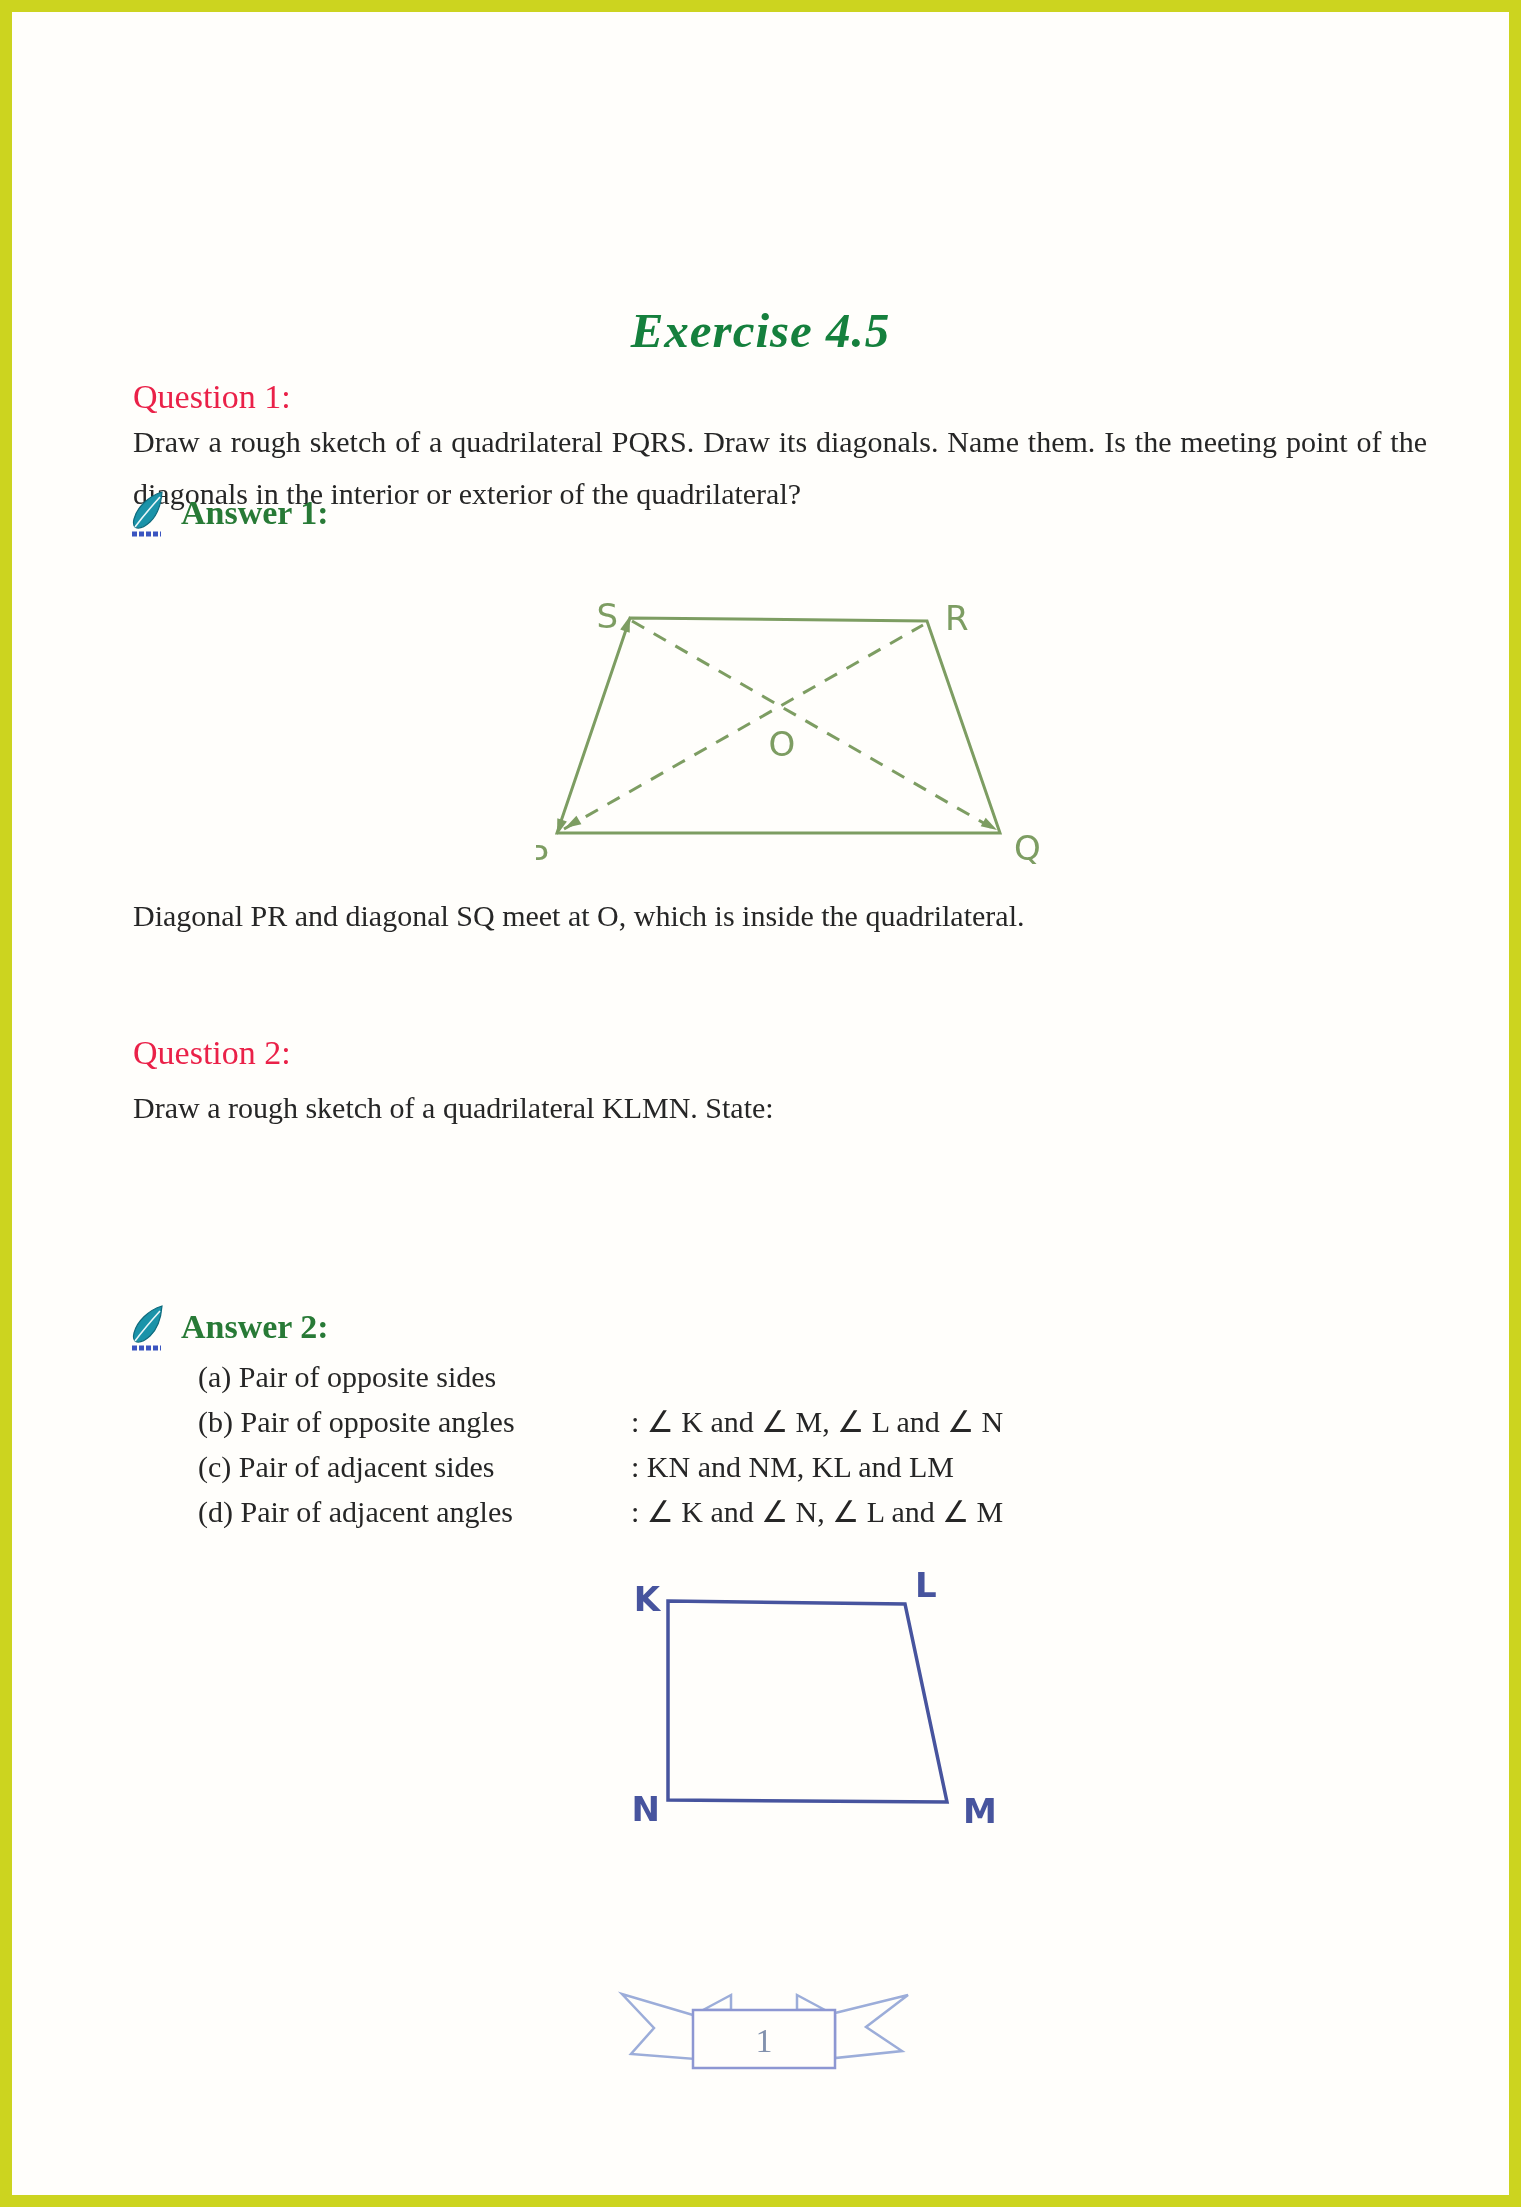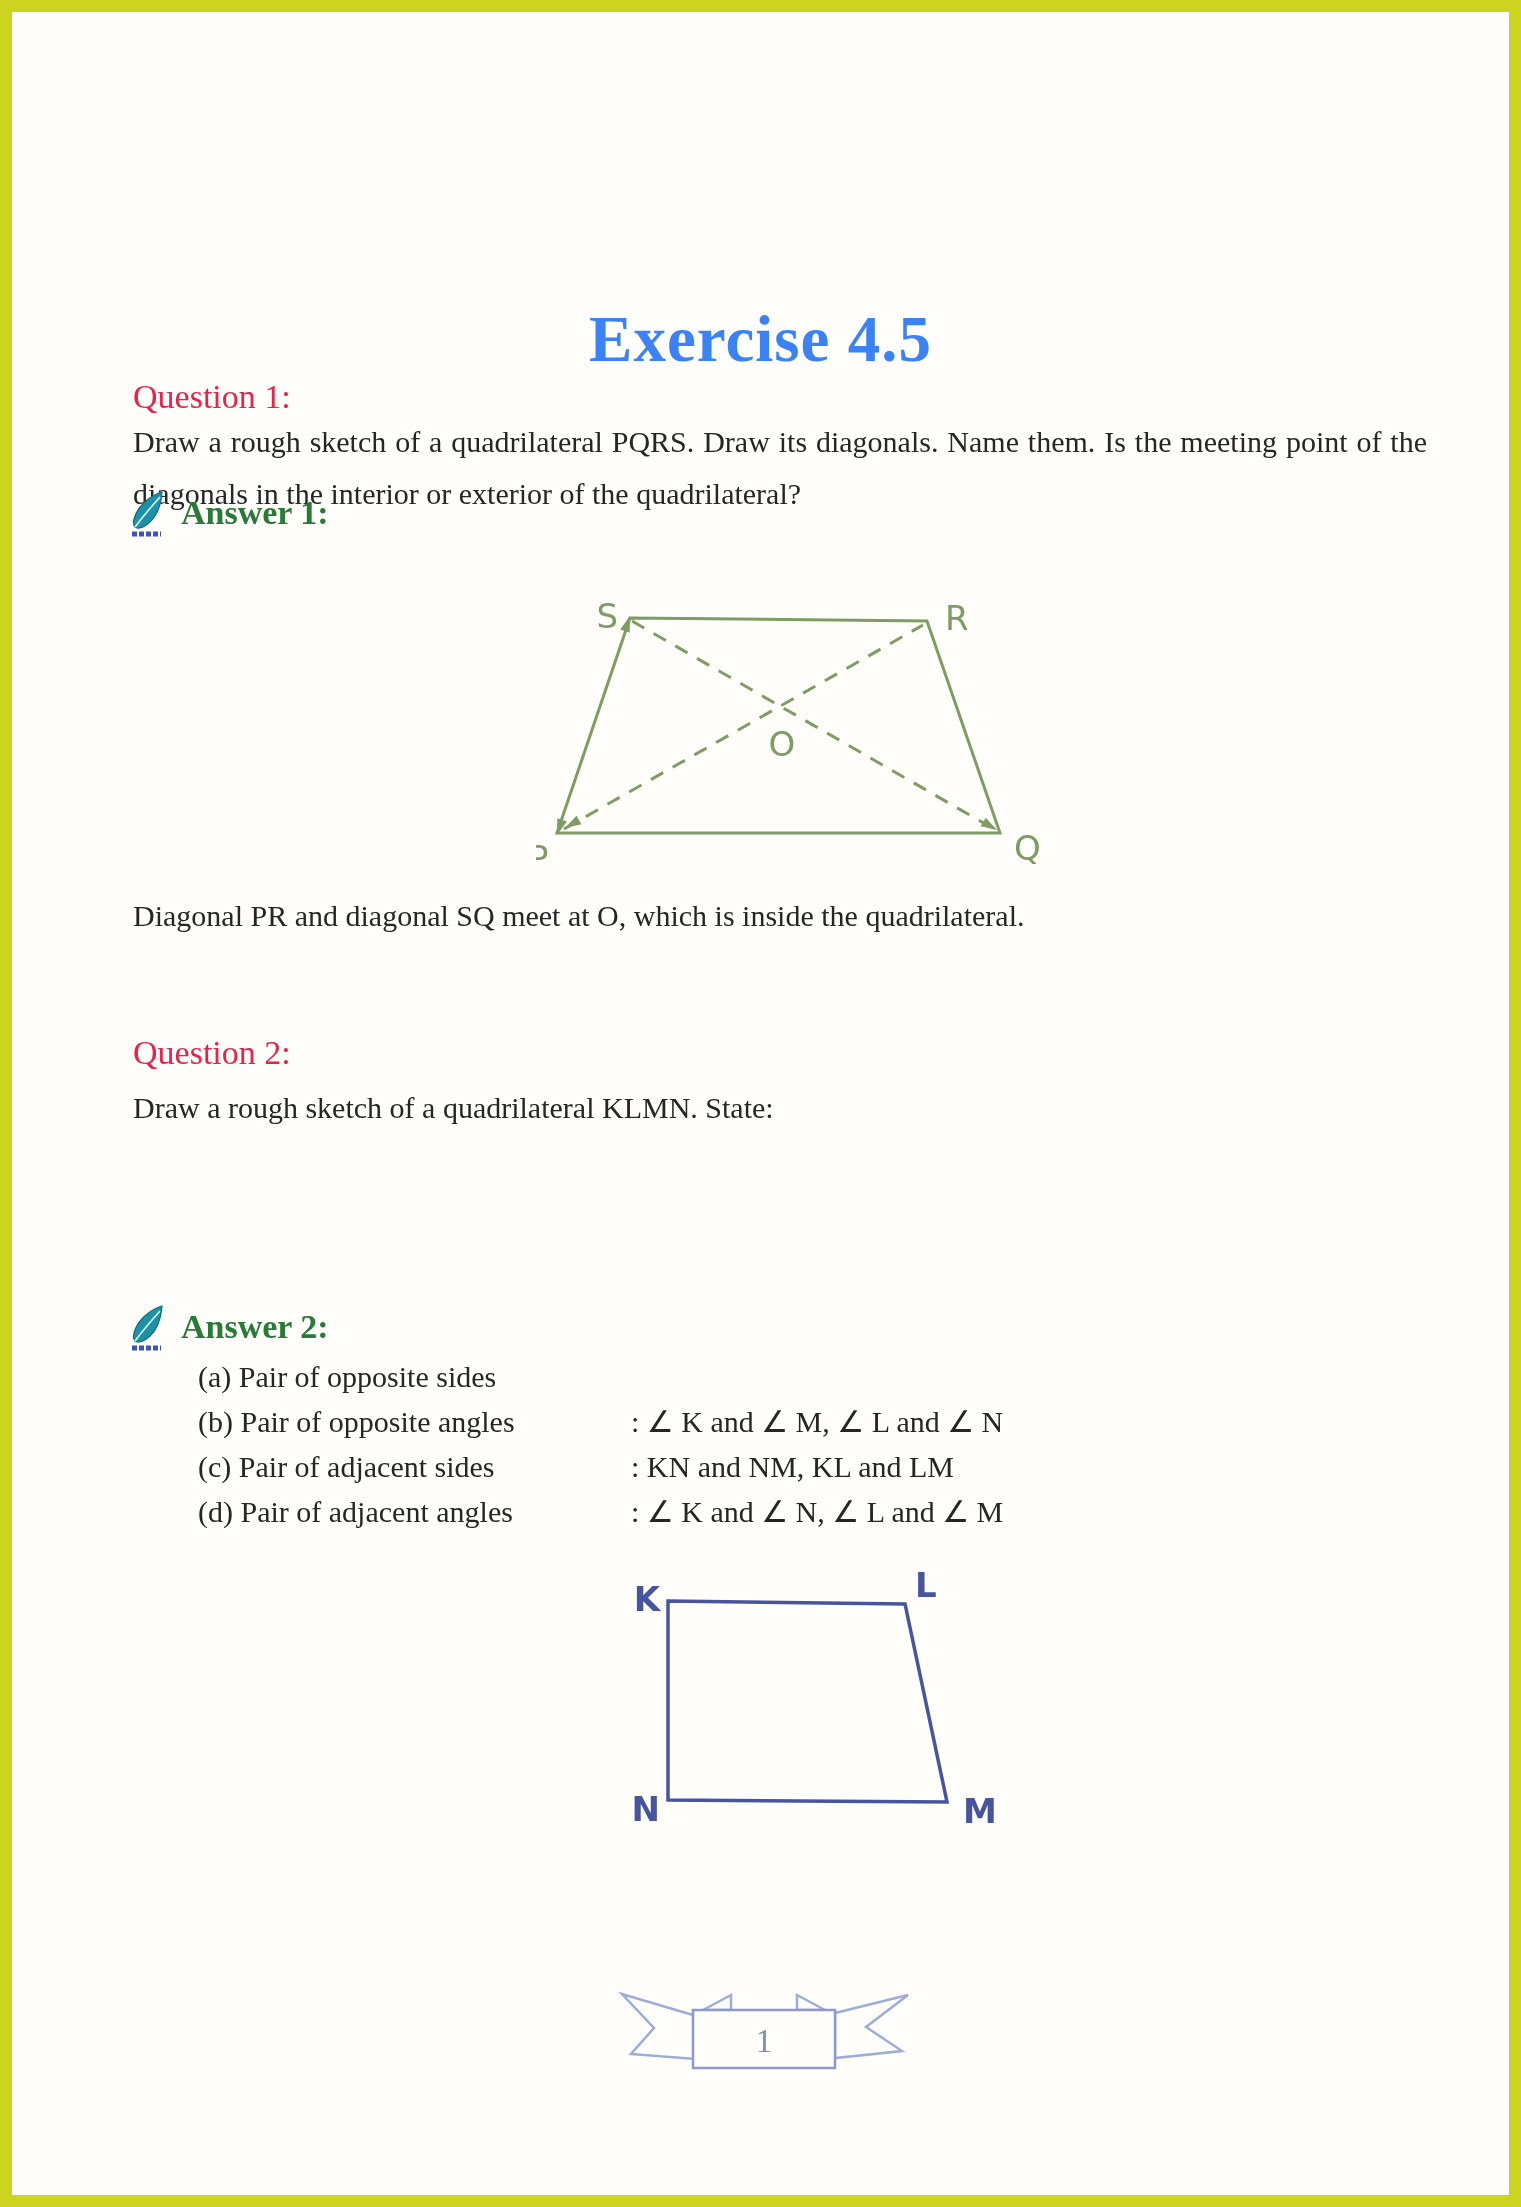--- a/index.html
+++ b/index.html
@@ -9,22 +9,22 @@
     box-sizing:border-box;
     border:12px solid #ccd41f;
     background:#fffefb;
     font-family:"Liberation Serif", serif;
     color:#262626;
     overflow:hidden;
   }
   .title {
     position:absolute; top:290px; left:0; width:100%;
     margin:0; text-align:center;
-    font-size:65px; font-weight:bold;
-    color:#3b82f6; letter-spacing:1px;
+    font-size:49px; font-style:italic; font-weight:bold;
+    color:#15803d; letter-spacing:1px;
   }
   .q-heading {
     position:absolute; left:121px; margin:0;
     font-size:34px; font-weight:normal; color:#ea2148;
   }
   .q1-heading { top:366px; }
   .q2-heading { top:1022px; }
   .body-text {
     position:absolute; left:121px; margin:0;
     font-size:30px; line-height:52px; color:#262626;

